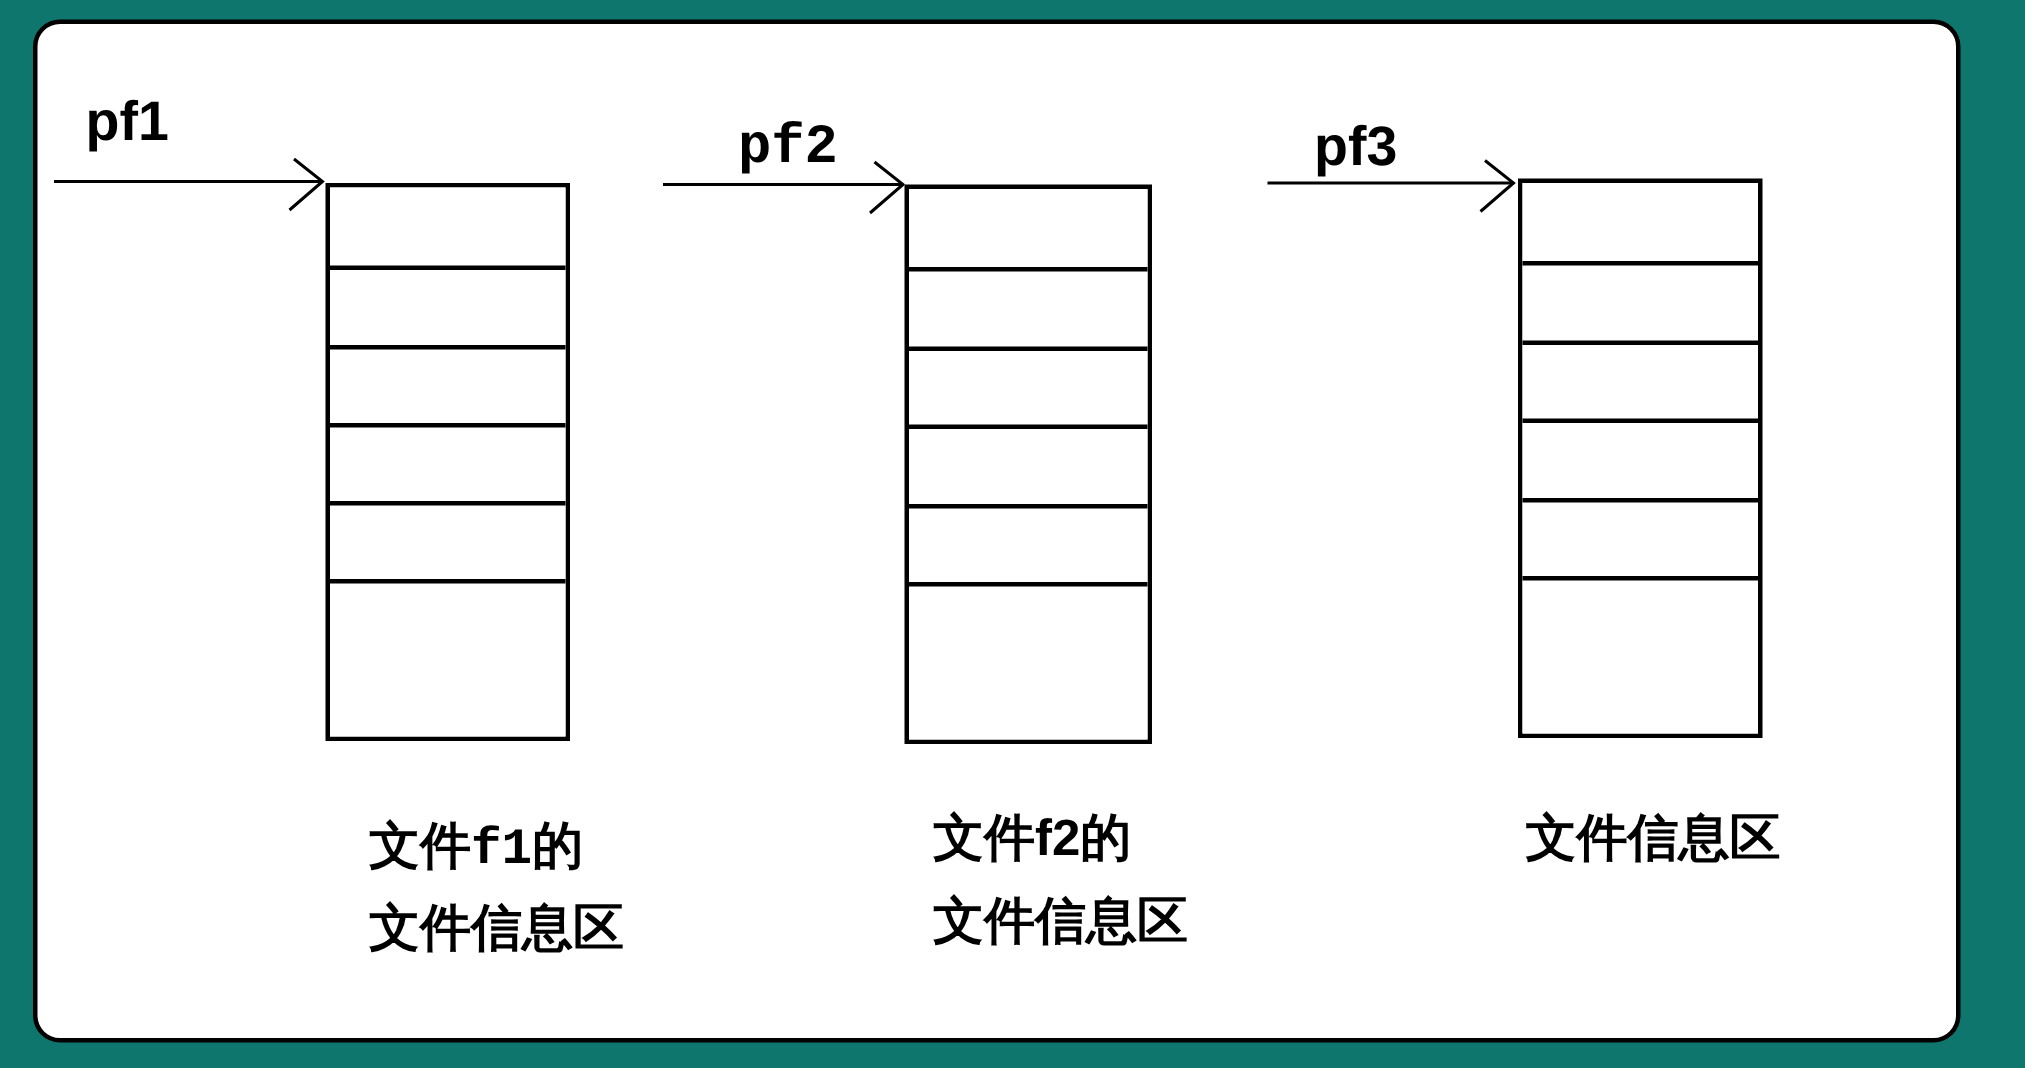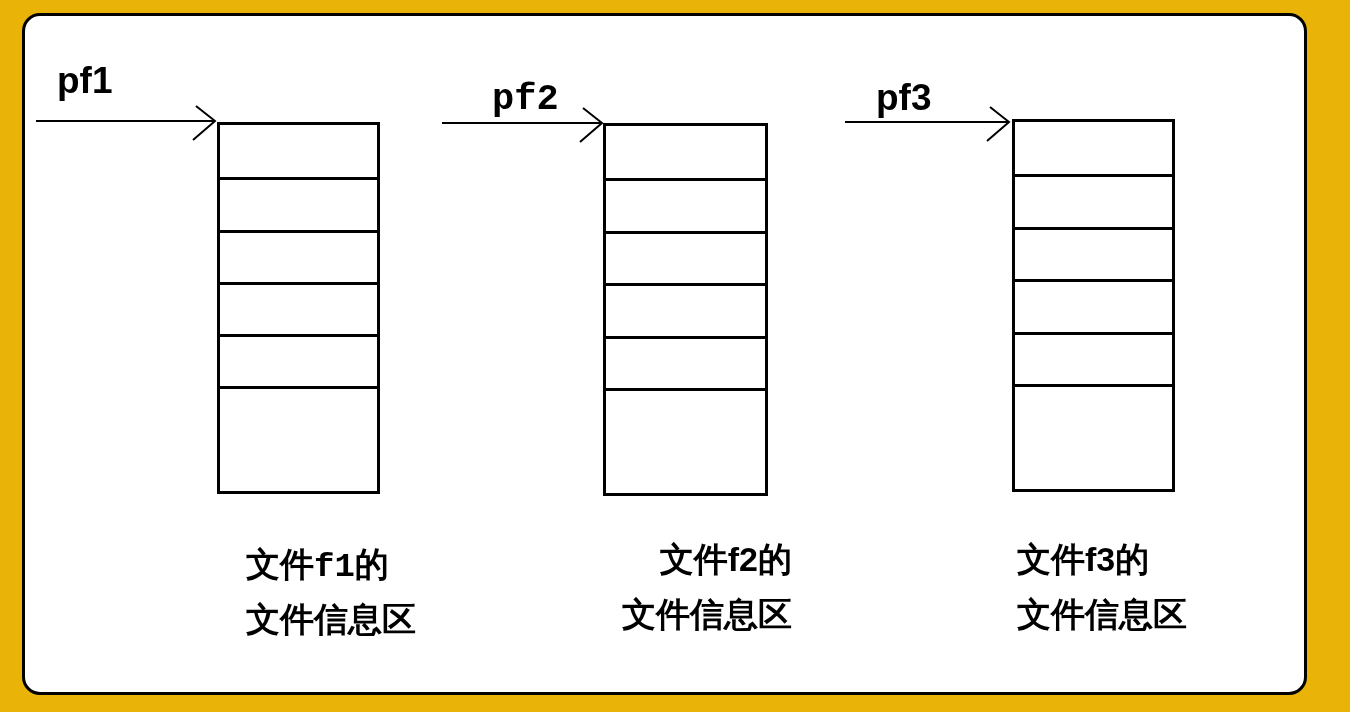--- a/index.html
+++ b/index.html
@@ -5,21 +5,21 @@
   html, body {
     margin: 0;
     padding: 0;
     background: #ffffff;
     font-family: "Liberation Sans", "DejaVu Sans", sans-serif;
   }
   .canvas {
     position: relative;
     width: 1350px;
     height: 712px;
-    background: #eab308;
+    background: #0f766e;
     overflow: hidden;
   }
   .outer-frame {
     position: absolute;
     left: 22px;
     top: 13px;
     width: 1285px;
     height: 682px;
     border: 3px solid #000000;
     border-radius: 18px;
@@ -59,21 +59,21 @@
   .block .row + .row { border-top: 3px solid #000000; }
   .caption {
     position: absolute;
     font-size: 34px;
     font-weight: bold;
     line-height: 55px;
     color: #000000;
     white-space: nowrap;
   }
   .cap1 { left: 246px;  top: 540px; font-family: Liberation Mono, monospace; }
-  .cap2 { left: 622px;  top: 532px; text-align: right; }
+  .cap2 { left: 622px;  top: 532px; }
   .cap3 { left: 1017px; top: 532px; }
 </style>
 </head>
 <body>
 
 <div class="canvas">
 
   <div class="outer-frame"></div>
 
   <span class="pointer-label pl1">pf1</span>
@@ -119,17 +119,16 @@
   </svg>
   <div class="block blk3">
     <div class="row"></div>
     <div class="row"></div>
     <div class="row"></div>
     <div class="row"></div>
     <div class="row"></div>
     <div class="row"></div>
   </div>
   <div class="caption cap3">
-    <div>文件f3的</div>
     <div>文件信息区</div>
   </div>
 
 </div>
 
 </body></html>

